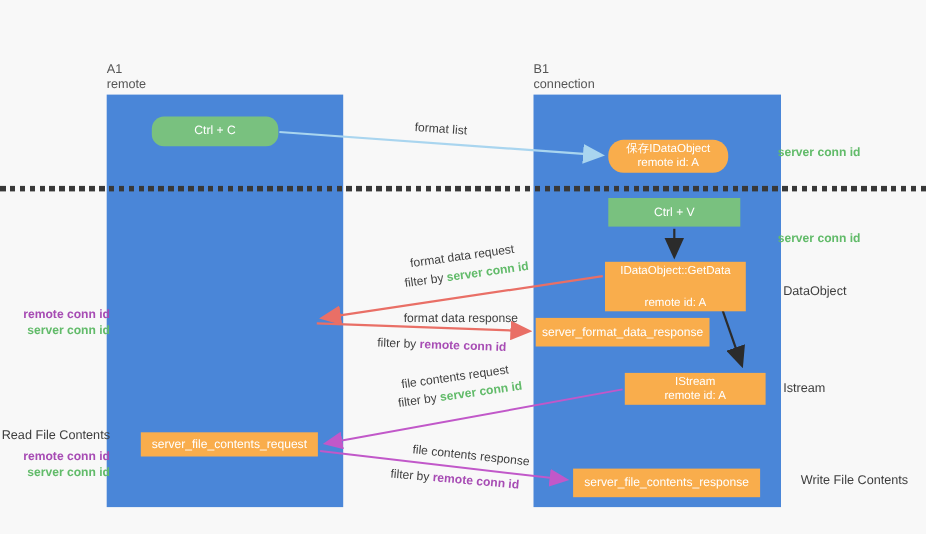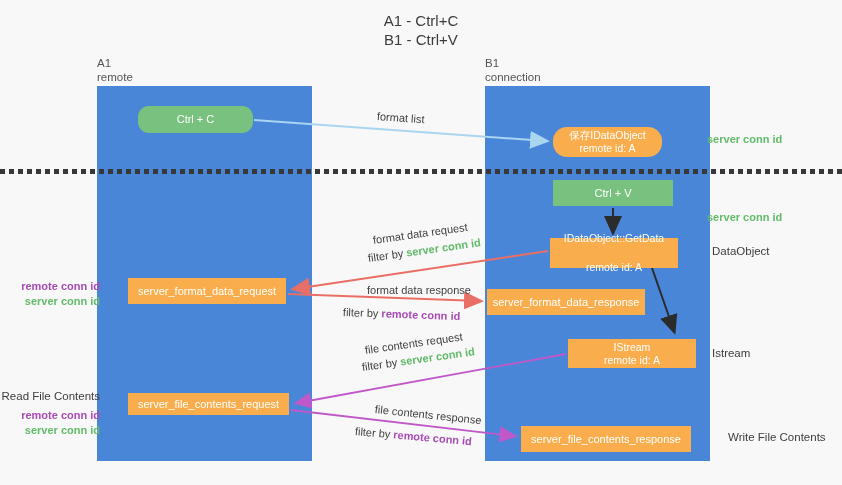--- a/index.html
+++ b/index.html
@@ -23,21 +23,21 @@
 
   .node { position:absolute; display:flex; flex-direction:column; align-items:center;
           justify-content:center; color:#fff; font-size:11px; line-height:13px;
           text-align:center; white-space:nowrap; }
   .node.green  { background:var(--node-green,#79c17f); }
   .node.orange { background:var(--node-orange,#f9ad4c); }
 
   .n-ctrl-c   { left:138px; top:106px; width:115px; height:27px;border-radius:11px; }
   .n-save     { left:553px; top:127px; width:109px; height:30px; font-size:10.5px;border-radius:14px; }
   .n-ctrl-v   { left:553px; top:180px; width:120px; height:26px; }
-  .n-getdata  { left:550px; top:238px; width:128px; height:30px; font-size:10.5px;gap:16px; }
+  .n-getdata  { left:550px; top:238px; width:128px; height:45px; font-size:10.5px;gap:16px; }
   .n-fmt-req  { left:128px; top:278px; width:158px; height:26px; }
   .n-fmt-res  { left:487px; top:289px; width:158px; height:26px; }
   .n-istream  { left:568px; top:339px; width:128px; height:29px; font-size:10.5px; }
   .n-file-req { left:128px; top:393px; width:161px; height:22px; }
   .n-file-res { left:521px; top:426px; width:170px; height:26px; }
 
   .elabel { position:absolute; font-size:11px; color:#3f3f3f; white-space:nowrap;
             transform-origin:left center; }
   .green-t  { color:var(--text-green,#62bb6a);  font-weight:bold; }
   .purple-t { color:var(--text-purple,#a74cb4); font-weight:bold; }
@@ -52,38 +52,34 @@
   .l-fcres         { left:375px; top:403px; transform:rotate(6deg); }
   .l-fcres-filter  { left:355px; top:425px; transform:rotate(5deg); }
 
   .side { position:absolute; font-size:11.5px; color:#3d3d3d; white-space:nowrap; }
   .side.bold-green  { color:var(--text-green,#62bb6a);  font-weight:bold; font-size:11px; }
   .side.bold-purple { color:var(--text-purple,#a74cb4); font-weight:bold; font-size:11px; }
   .side.right-align { text-align:right; }
 
   .s-server-top { left:707px; top:133px; }
   .s-server-mid { left:707px; top:211px; }
-  .s-dataobject { left:712px; top:245px; }
+  .s-dataobject { left:712px; top:259px; }
   .s-istream    { left:712px; top:347px; }
   .s-write      { left:712px; top:431px;margin-left:16px; }
   .s-left1      { right:742px; top:279px; line-height:15px; }
   .s-read       { right:742px; top:390px; }
   .s-left2      { right:742px; top:408px; line-height:15px; }
 
   svg.arrows { position:absolute; left:0; top:0; width:842px; height:485px; pointer-events:none; }
 </style>
 </head>
 <body>
 
 <div class="canvas">
 
-  <div class="title">
-    <div>A1 - Ctrl+C</div>
-    <div>B1 - Ctrl+V</div>
-  </div>
 
   <div class="col-header a1">
     <div>A1</div>
     <div>remote</div>
   </div>
   <div class="col-header b1">
     <div>B1</div>
     <div>connection</div>
   </div>
 
@@ -127,23 +123,20 @@
 
   <div class="node green n-ctrl-v">
     <span>Ctrl + V</span>
   </div>
 
   <div class="node orange n-getdata">
     <span>IDataObject::GetData</span>
     <span>remote id: A</span>
   </div>
 
-  <div class="node orange n-fmt-req">
-    <span>server_format_data_request</span>
-  </div>
 
   <div class="node orange n-fmt-res">
     <span>server_format_data_response</span>
   </div>
 
   <div class="node orange n-istream">
     <span>IStream</span>
     <span>remote id: A</span>
   </div>
 

